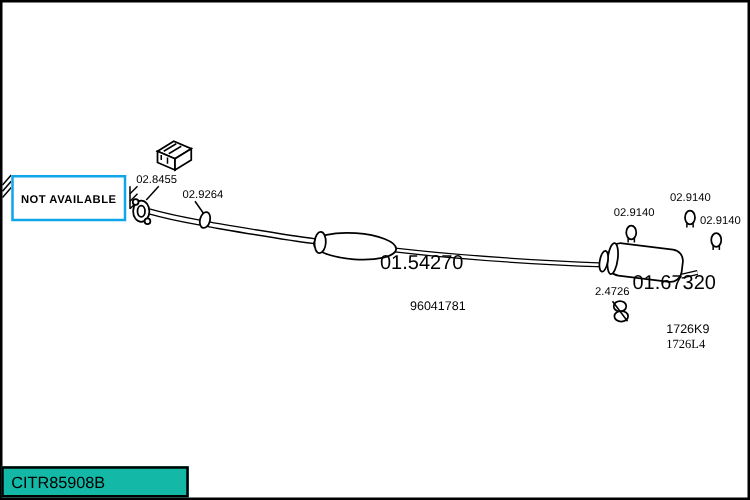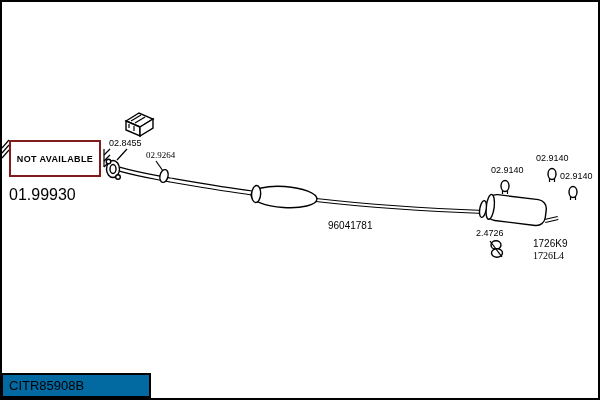--- a/index.html
+++ b/index.html
@@ -11,27 +11,27 @@
   .part  { fill:#fff; stroke:#000; stroke-width:1.4; }
   .ln    { stroke:#000; stroke-width:1.2; fill:none; }
   .pipe-outer { fill:none; stroke:#000; stroke-width:5; }
   .pipe-inner { fill:none; stroke:#fff; stroke-width:2.8; }
   .pipe-outer.thin { stroke-width:4.2; }
   .pipe-inner.thin { stroke-width:2.2; }
 
   .lbl { position:absolute; color:#000; white-space:nowrap; line-height:1.05; }
   .lbl.big { font-size:16px; }
   .lbl.sm  { font-size:9px; }
-  .lbl.sub { font-size:10px; }
+  .lbl.sub { font-size:10px;margin-top:20px; }
 
   .na-box { position:absolute; left:9px; top:140px; width:92px; height:37px;
-            border:2px solid #7f1d1d; background:#fff; display:flex; align-items:center;
+            border:2px solid #0ea5e9; background:#fff; display:flex; align-items:center;
             justify-content:center; font-size:9px; font-weight:bold; letter-spacing:0.4px; }
   .code-box { position:absolute; left:1px; top:373px; width:150px; height:25px;
-              border:2px solid #000; background:#0369a1; display:flex; align-items:center;
+              border:2px solid #000; background:#14b8a6; display:flex; align-items:center;
               padding-left:6px; font-size:13px; }
 </style>
 </head>
 <body>
 
 <div id="root">
 
   <svg class="art" viewBox="0 0 600 400">
 
     <rect x="1" y="1" width="598" height="398" fill="none" stroke="#000" stroke-width="2"></rect>
@@ -120,28 +120,29 @@
       <ellipse class="part" cx="0" cy="-4" rx="5" ry="4.2"></ellipse>
       <ellipse class="part" cx="1" cy="4" rx="5.5" ry="4.2"></ellipse>
       <line class="ln" x1="-6" y1="-8" x2="6" y2="8"></line>
     </g>
   </svg>
 
   <div class="na-box">
     <span>NOT AVAILABLE</span>
   </div>
 
-  <div class="lbl big" style="left:9px;  top:187px;">01.99930</div>
   <div class="lbl sm" style="left:109px; top:139px;">02.8455</div>
-  <div class="lbl sm" style="left:146px; top:151px;font-family:Liberation Serif, serif;">02.9264</div>
+  <div class="lbl sm" style="left:146px; top:151px;">02.9264</div>
+  <div class="lbl big" style="left:304px; top:203px;">01.54270</div>
   <div class="lbl sub" style="left:328px; top:221px;">96041781</div>
   <div class="lbl sm" style="left:491px; top:166px;">02.9140</div>
   <div class="lbl sm" style="left:536px; top:154px;">02.9140</div>
   <div class="lbl sm" style="left:560px; top:172px;">02.9140</div>
   <div class="lbl sm" style="left:476px; top:229px;">2.4726</div>
+  <div class="lbl big" style="left:506px; top:219px;">01.67320</div>
   <div class="lbl sub" style="left:533px; top:239px;text-align:center;">1726K9</div>
   <div class="lbl sub" style="left:533px; top:251px;font-family:Liberation Serif, serif;">1726L4</div>
 
   <div class="code-box">
     <span>CITR85908B</span>
   </div>
 
 </div>
 
 </body></html>

